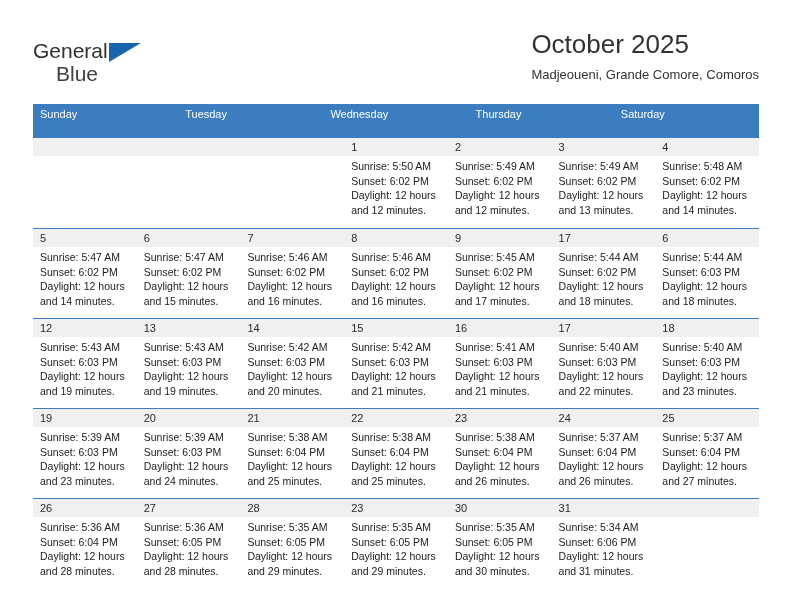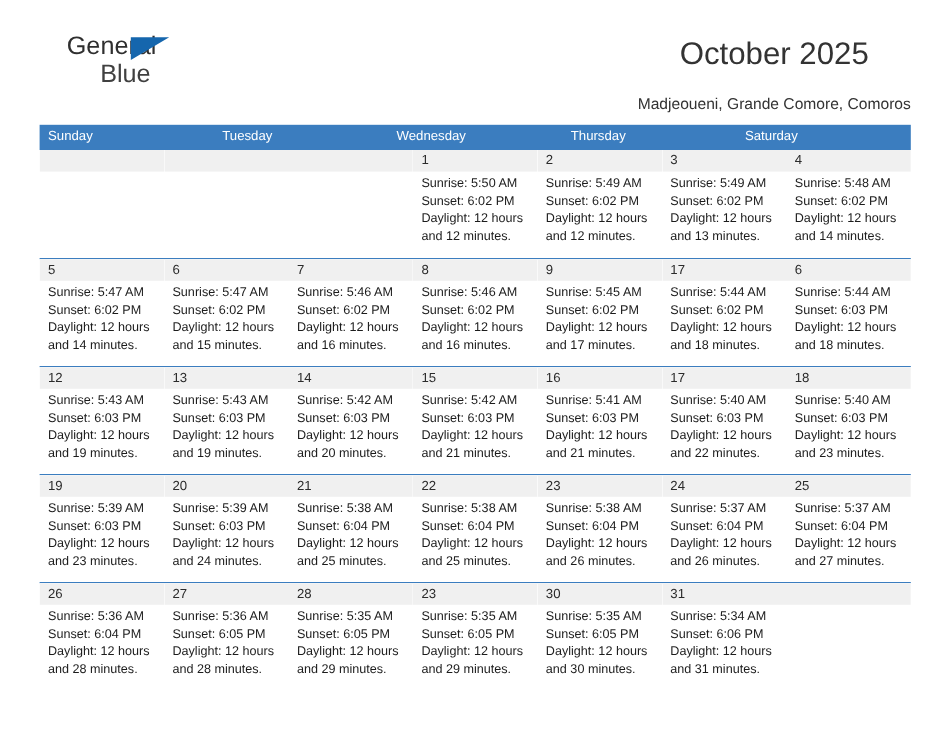--- a/index.html
+++ b/index.html
@@ -25,24 +25,23 @@
   .header {
     position: absolute;
     left: 33px;
     top: 28px;
     right: 33px;
     height: 70px;
   }
   .brand {
     position: absolute;
     left: 0;
-    top: 0;
+    top: 12px;
     width: 120px;
     height: 54px;
-    text-align: center;
   }
   .brand-general {
     font-size: 21px;
     color: #2f2f2f;
     letter-spacing: 0px;
     line-height: 22px;
     display: block;
     font-family: "Liberation Sans", sans-serif;
   }
   .brand-blue {
@@ -60,47 +59,47 @@
     top: 3px;
     width: 0;
     height: 0;
     border-left: 32px solid #1566ad;
     border-bottom: 19px solid transparent;
   }
   .title-wrap {
     position: absolute;
     right: 0;
     top: 0;
-    text-align: center;
+    text-align: left;
   }
   .cal-title {
     font-size: 26px;
     color: #333333;
     line-height: 32px;
     white-space: nowrap;
   }
   .cal-subtitle {
     font-size: 13px;
     color: #333333;
     line-height: 20px;
-    margin-top: 17px;
+    margin-top: 5px;
     white-space: nowrap;
   }
 
   
   .calendar {
     position: absolute;
     left: 33px;
     top: 104px;
     width: 726px;
   }
   .weekday-row {
     display: flex;
     background: #3b7dbf;
-    height: 21px;
+    height: 34px;
   }
   .weekday {
     flex: 1 1 0;
     color: #ffffff;
     font-size: 11px;
     line-height: 21px;
     padding-left: 7px;
     box-sizing: border-box;
     overflow: hidden;
     white-space: nowrap;

